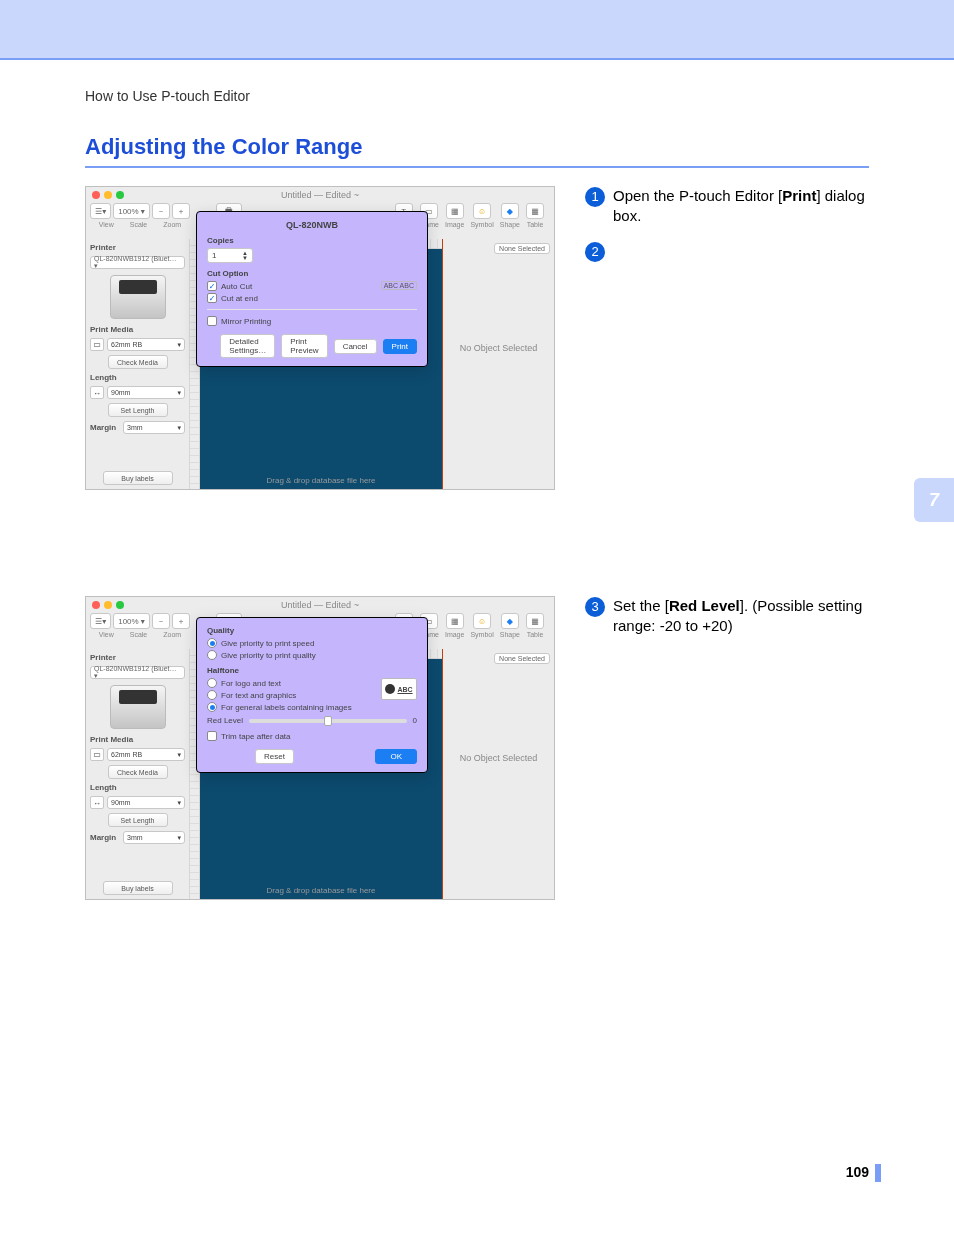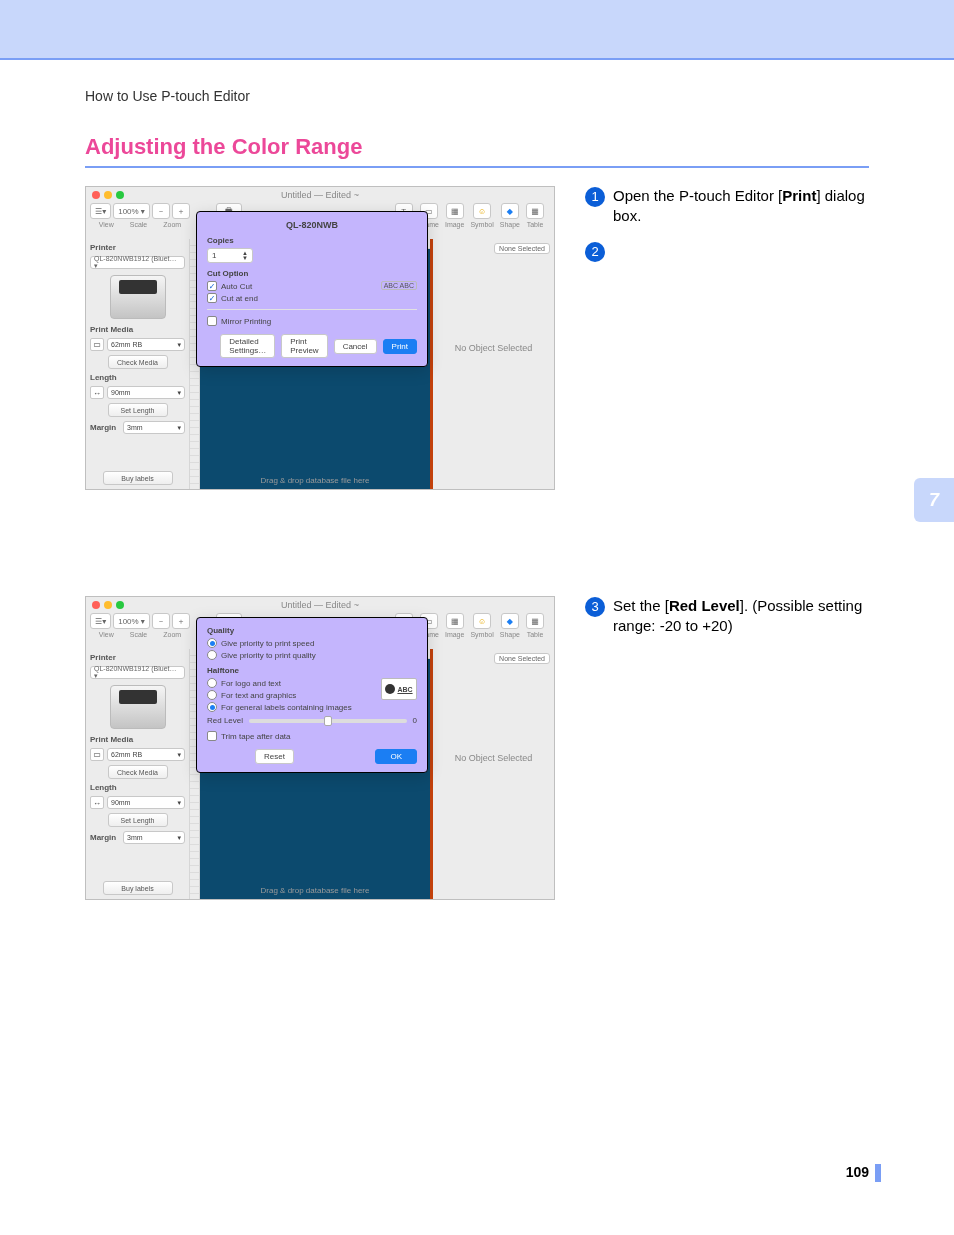--- a/index.html
+++ b/index.html
@@ -1,19 +1,19 @@
 <!DOCTYPE html>
 <html><head>
 <meta charset="utf-8">
 <style>
   * { box-sizing: border-box; margin: 0; padding: 0; }
   body { font-family: Arial, Helvetica, sans-serif; background: #fff; width: 954px; height: 1235px; position: relative; color: #000; }
   .top-bar { height: 60px; background: #c8d7fb; border-bottom: 2px solid #7a9ef5; }
   .breadcrumb { margin: 28px 0 0 85px; font-size: 14px; color: #333; }
-  .page-title { margin: 30px 0 0 85px; font-size: 22px; font-weight: bold; color: #ec4899; }
+  .page-title { margin: 30px 0 0 85px; font-size: 22px; font-weight: bold; color: #1d4ed8; }
   .title-rule { margin: 6px 85px 0 85px; border: none; border-top: 2px solid #7a9ef5; }
   .content-row { display: flex; margin: 18px 85px 0 85px; gap: 30px; align-items: flex-start; }
   .shots { width: 470px; }
   .instructions { flex: 1; font-size: 15px; line-height: 1.35; }
   .step { display: flex; gap: 8px; margin-bottom: 14px; }
   .num-badge { display: inline-flex; align-items: center; justify-content: center; width: 20px; height: 20px; border-radius: 50%; background: #0b5ed7; color: #fff; font-size: 13px; flex: 0 0 20px; margin-top: 1px; }
   .step-text b { font-weight: bold; }
   .chapter-tab { position: absolute; right: 0; top: 478px; width: 40px; height: 44px; background: #c8d7fb; border-radius: 6px 0 0 6px; display: flex; align-items: center; justify-content: center; font-size: 18px; color: #fff; font-style: italic; font-weight: bold; }
   .page-num { position: absolute; right: 85px; bottom: 55px; font-size: 14px; font-weight: bold; }
   .page-num-bar { position: absolute; right: 73px; bottom: 53px; width: 6px; height: 18px; background: #7a9ef5; }
@@ -37,21 +37,21 @@
   .lp-printer-img::after { content:""; position:absolute; top:4px; left:8px; right:8px; height:14px; background:#333; border-radius:2px; }
   .lp-btn { background: linear-gradient(#fff,#eee); border: 1px solid #c8c8c8; border-radius: 3px; text-align: center; height: 14px; line-height: 13px; font-size: 7px; color: #555; width: 60px; margin: 0 auto; }
   .lp-row { display: flex; gap: 3px; align-items: center; }
   .lp-input { flex:1; background:#fff; border:1px solid #c8c8c8; border-radius:3px; height:13px; font-size:7px; padding:0 3px; display:flex; align-items:center; justify-content:space-between; }
   .lp-media-icon { width:14px; height:13px; background:#fff; border:1px solid #c8c8c8; border-radius:2px; display:inline-flex; align-items:center; justify-content:center; }
   .ruler-v { width: 10px; background: repeating-linear-gradient(#ececec, #ececec 6px, #dcdcdc 6px, #dcdcdc 7px); border-right: 1px solid #d6d6d6; }
   .center-stack { flex: 1; display: flex; flex-direction: column; }
   .ruler-h { height: 10px; background: repeating-linear-gradient(90deg, #ececec, #ececec 6px, #dcdcdc 6px, #dcdcdc 7px); border-bottom: 1px solid #d6d6d6; }
   .canvas-area { flex:1; background: #0c4a6e; position: relative; }
   .drop-hint { position: absolute; bottom: 4px; left: 0; right: 0; text-align: center; font-size: 8px; color: #9a9a9a; }
-  .right-panel { width: 124px; background: #ececec; border-left: 3px solid #c2410c; padding: 4px; font-size: 8px; }
+  .right-panel { width: 112px; background: #ececec; border-left: 1px solid #c2410c; padding: 4px; font-size: 8px; }
   .rp-btn { float: right; background:#fff; border:1px solid #c8c8c8; border-radius:3px; font-size:7px; padding:1px 4px; color:#666; }
   .rp-msg { clear: both; text-align: center; color:#888; margin-top: 100px; font-size:9px; }
 
   
   .dialog { position:absolute; top:24px; left:110px; width:232px; background:#c4b5fd; border:1px solid #000000; border-radius:4px; box-shadow:0 4px 16px rgba(0,0,0,0.15); padding:8px 10px; font-size:8px; z-index:5; }
   .dialog .dlg-title { text-align:center; font-weight:bold; color:#444; margin-bottom:6px; font-size:9px; }
   .dlg-sec { font-weight:bold; margin-top:6px; margin-bottom:3px; color:#444; }
   .dlg-spinner { display:inline-flex; border:1px solid #c8c8c8; border-radius:3px; height:15px; width:46px; background:#fff; align-items:center; padding:0 4px; justify-content:space-between; }
   .dlg-check { display:flex; align-items:center; gap:4px; margin:2px 0; }
   .chk { width:10px; height:10px; border:1px solid #888; border-radius:2px; display:inline-flex; align-items:center; justify-content:center; font-size:8px; color:#0b5ed7; background:#fff; }

